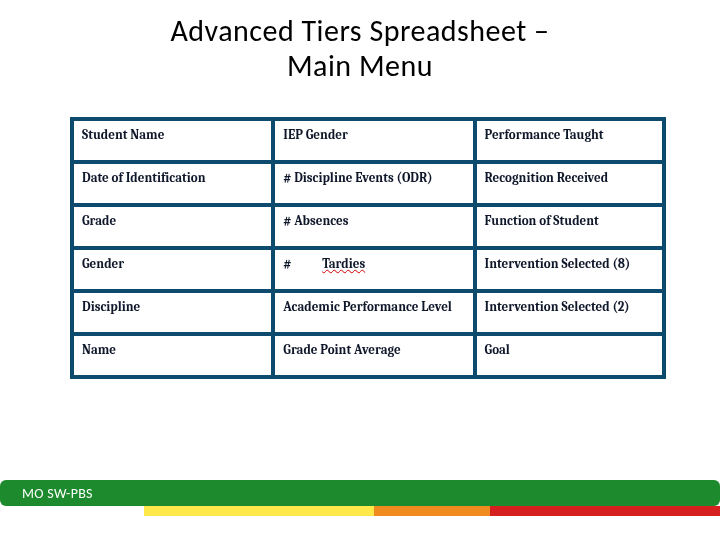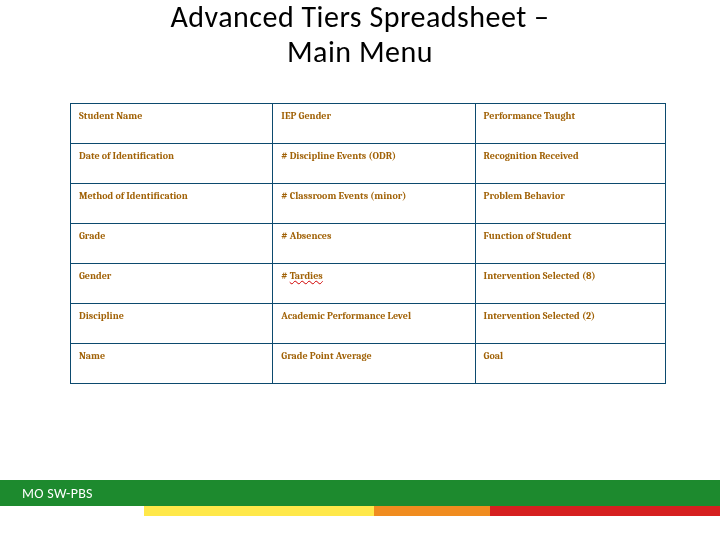--- a/index.html
+++ b/index.html
@@ -9,62 +9,65 @@
       background: #ffffff;
       font-family: Calibri, "Segoe UI", Arial, sans-serif;
       position: relative;
       overflow: hidden;
     }
     .title {
       text-align: center;
       font-size: 30px;
       font-weight: 400;
       color: #000;
+      padding-top: 14px;
       line-height: 1.15;
       letter-spacing: 0.5px;
     }
     .table-wrap {
       padding: 34px 54px 0 70px;
     }
     table {
       width: 100%;
       border-collapse: collapse;
       table-layout: fixed;
     }
     td {
-      border: 1px solid #0c4a6e;
+      border: 4px solid #0c4a6e;
       font-family: Cambria, Georgia, serif;
-      font-size: 10px;
+      font-size: 13px;
       font-weight: 700;
-      color: #a16207;
+      color: #0f172a;
       padding: 6px 8px 18px 8px;
       vertical-align: top;
       height: 40px;
     }
     col.c1 { width: 34%; }
     col.c2 { width: 34%; }
     col.c3 { width: 32%; }
     .tardies {
       text-decoration: underline;
       text-decoration-color: #d00000;
       text-decoration-style: wavy;
       text-decoration-thickness: 1px;
+      margin-left: 28px;
     }
     .footer {
       position: absolute;
       left: 0;
       bottom: 24px;
       width: 100%;
     }
     .bar-green {
       background: #1d8a2e;
       height: 26px;
       width: 100%;
       display: flex;
       align-items: center;
+      border-radius: 6px;
     }
     .footer-label {
       color: #ffffff;
       font-size: 14px;
       font-weight: 400;
       padding-left: 22px;
       font-family: Calibri, "Segoe UI", Arial, sans-serif;
       letter-spacing: 0.3px;
     }
     .bar-stripe {
@@ -97,25 +100,20 @@
         <td>Student Name</td>
         <td>IEP Gender</td>
         <td>Performance Taught</td>
       </tr>
       <tr>
         <td>Date of Identification</td>
         <td># Discipline Events (ODR)</td>
         <td>Recognition Received</td>
       </tr>
       <tr>
-        <td>Method of Identification</td>
-        <td># Classroom Events (minor)</td>
-        <td>Problem Behavior</td>
-      </tr>
-      <tr>
         <td>Grade</td>
         <td># Absences</td>
         <td>Function of Student</td>
       </tr>
       <tr>
         <td>Gender</td>
         <td># <span class="tardies">Tardies</span></td>
         <td>Intervention Selected (8)</td>
       </tr>
       <tr>

